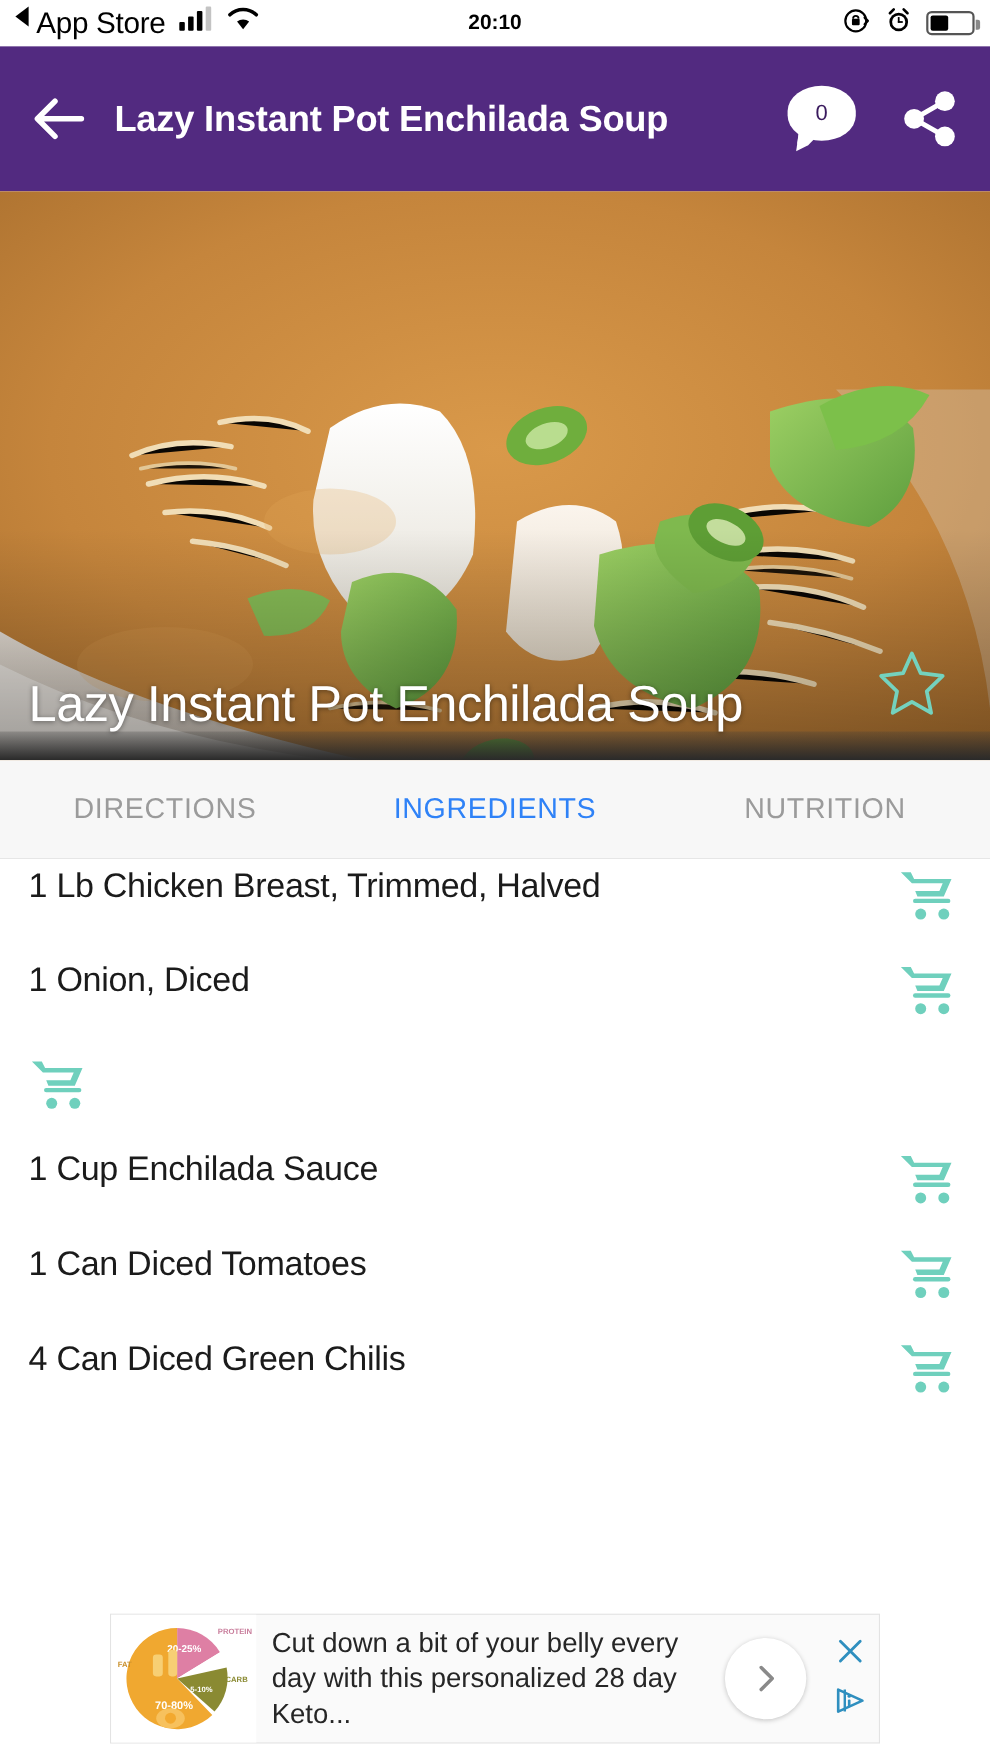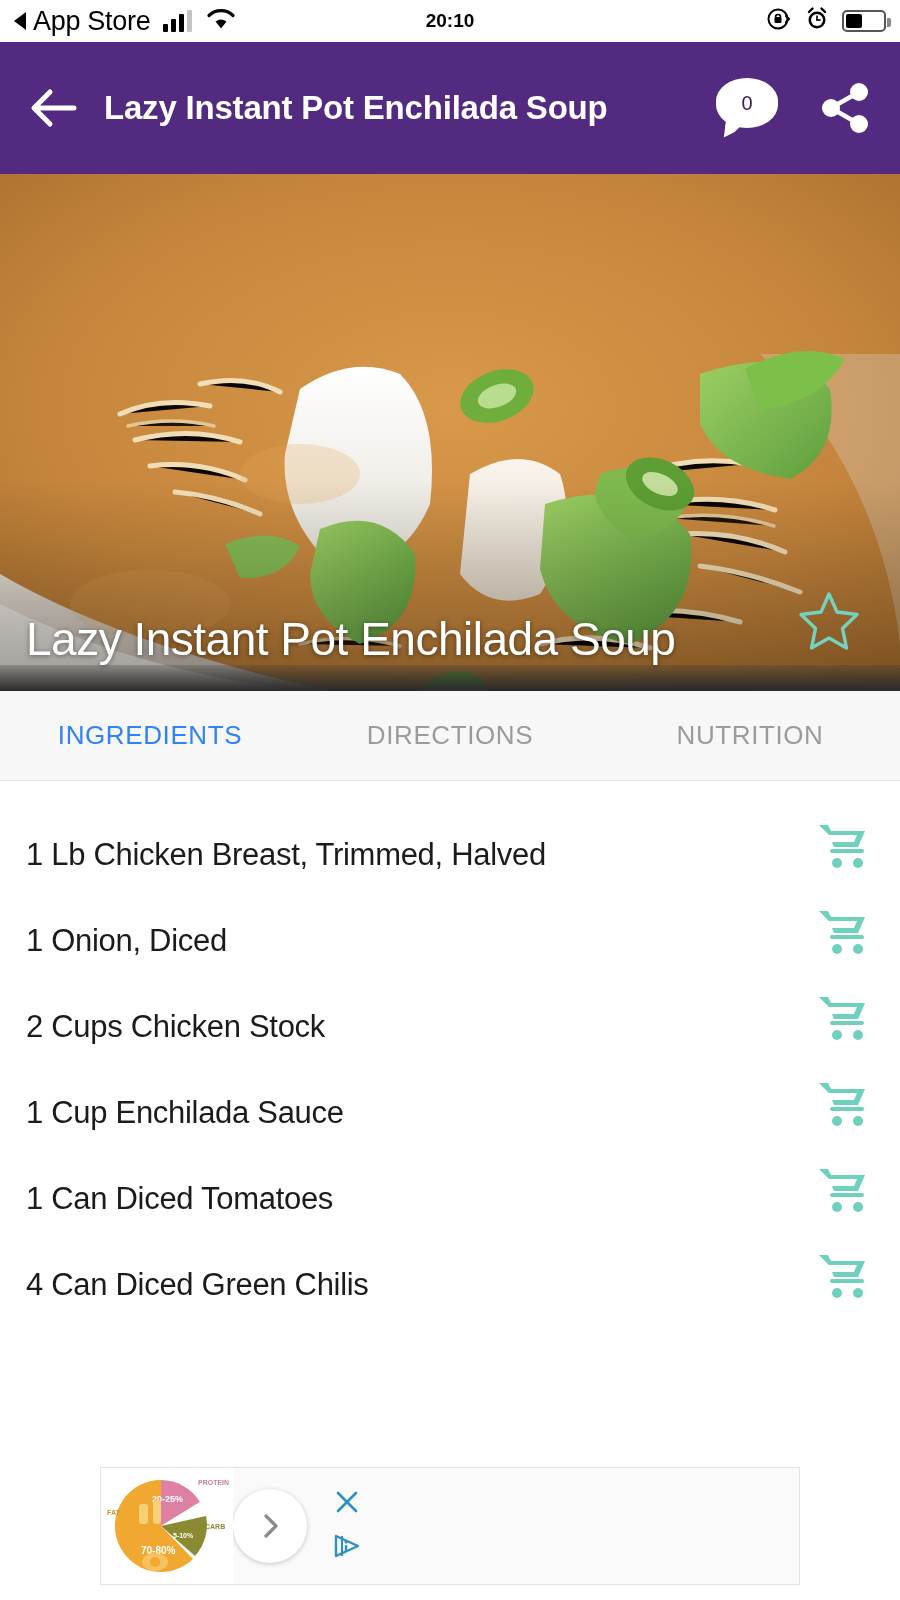--- a/index.html
+++ b/index.html
@@ -9,21 +9,21 @@
     background:#ffffff;
     overflow:hidden;
   }
   .phone { position:relative; width:900px; height:1600px; background:#fff; }
 
   
   .statusbar{
     position:relative; height:42px; background:#fff;
     display:flex; align-items:center; padding:0 14px;
   }
-  .sb-left{ display:flex; align-items:center; gap:7px; }
+  .sb-left{ display:flex; align-items:flex-start; gap:7px; }
   .sb-back-tri{
     width:0;height:0;border-top:9px solid transparent;border-bottom:9px solid transparent;
     border-right:12px solid #000;
   }
   .sb-appname{ font-size:27px; color:#000; letter-spacing:-0.3px; }
   .sb-bars{ display:flex; align-items:flex-end; gap:3px; height:22px; margin-left:6px; }
   .sb-bars i{ display:block; width:5px; background:#000; border-radius:1px; }
   .sb-bars i:nth-child(1){ height:8px; }
   .sb-bars i:nth-child(2){ height:13px; }
   .sb-bars i:nth-child(3){ height:18px; }
@@ -95,21 +95,21 @@
   }
   .tab{
     flex:1; text-align:center; font-size:26px; letter-spacing:0.6px;
     color:#9b9b9b; cursor:pointer;
   }
   .tab.active{ color:#2f82f7; }
 
   
   .list{ background:#fff; padding-top:6px; height:620px; overflow:hidden; }
   .row{
-    height:86px; display:flex; align-items:flex-end;
+    height:86px; display:flex; align-items:flex-start;
     padding:0 30px 0 26px;
   }
   .row-text{ font-size:31px; color:#1b1b1b; letter-spacing:-0.3px; flex:1; }
   .cart{ width:54px;height:54px; flex:none; cursor:pointer; }
 
   
   .ad-wrap{
     position:absolute; left:0; right:0; bottom:4px; height:140px;
     background:#fff; display:flex; align-items:center; justify-content:center;
   }
@@ -273,22 +273,22 @@
     <div class="hero-bottom"></div>
     <div class="hero-caption">Lazy Instant Pot Enchilada Soup</div>
     <span class="fav-star">
       <svg width="62" height="62" viewBox="0 0 62 62">
         <path d="M31 5 L39 23 L59 25.5 L44.5 39.5 L48.5 59 L31 49 L13.5 59 L17.5 39.5 L3 25.5 L23 23 Z" fill="none" stroke="#74D2BE" stroke-width="3.4" stroke-linejoin="round"></path>
       </svg>
     </span>
   </div>
 
   <div class="tabs">
+    <div class="tab">DIRECTIONS</div>
     <div class="tab active">INGREDIENTS</div>
-    <div class="tab">DIRECTIONS</div>
     <div class="tab">NUTRITION</div>
   </div>
 
   <div class="list">
     <div class="row">
       <span class="row-text">1 Lb Chicken Breast, Trimmed, Halved</span>
       <span class="cart">
         <svg width="54" height="54" viewBox="0 0 54 54">
             <g fill="#6FD0BD">
           <path d="M3 6 h9 l3 6 h34 l-7 16 h-24 l-2 -5 h22 l3 -7 h-28 z"></path>
@@ -306,21 +306,20 @@
             <g fill="#6FD0BD">
           <path d="M3 6 h9 l3 6 h34 l-7 16 h-24 l-2 -5 h22 l3 -7 h-28 z"></path>
           <rect x="14" y="30" width="34" height="4" rx="2"></rect>
           <circle cx="21" cy="44" r="5"></circle>
               <circle cx="42" cy="44" r="5"></circle>
         </g>
           </svg>
       </span>
     </div>
     <div class="row">
-      <span class="row-text">2 Cups Chicken Stock</span>
       <span class="cart">
         <svg width="54" height="54" viewBox="0 0 54 54">
             <g fill="#6FD0BD">
           <path d="M3 6 h9 l3 6 h34 l-7 16 h-24 l-2 -5 h22 l3 -7 h-28 z"></path>
           <rect x="14" y="30" width="34" height="4" rx="2"></rect>
           <circle cx="21" cy="44" r="5"></circle>
               <circle cx="42" cy="44" r="5"></circle>
         </g>
           </svg>
       </span>
@@ -385,20 +384,21 @@
             <ellipse cx="-6" cy="36" rx="13" ry="9" fill="#f7c15d"></ellipse>
             <circle cx="-6" cy="36" r="5" fill="#f3a92f"></circle>
             <rect x="-22" y="-22" width="9" height="20" rx="3" fill="#f7cf74"></rect>
             <rect x="-8" y="-26" width="8" height="24" rx="3" fill="#f7cf74"></rect>
           </g>
           <text x="6" y="48" font-size="7" fill="#c9902c" font-family="'Liberation Sans',sans-serif" font-weight="bold">FAT</text>
           <text x="97" y="18" font-size="7" fill="#c97f9d" font-family="'Liberation Sans',sans-serif" font-weight="bold">PROTEIN</text>
           <text x="104" y="62" font-size="7" fill="#8A8A32" font-family="'Liberation Sans',sans-serif" font-weight="bold">CARB</text>
         </svg>
       </div>
+      <div class="ad-text">Cut down a bit of your belly every day with this personalized 28 day Keto...</div>
       <div class="ad-cta">
         <svg width="32" height="32" viewBox="0 0 32 32">
           <path d="M12 6 L22 16 L12 26" stroke="#8a8a8a" stroke-width="3.2" fill="none" stroke-linecap="round" stroke-linejoin="round"></path>
         </svg>
       </div>
       <div class="ad-side">
         <span class="ad-x">
           <svg width="26" height="26" viewBox="0 0 26 26">
             <path d="M4 4 L22 22 M22 4 L4 22" stroke="#2f8fbf" stroke-width="2.6" stroke-linecap="round"></path>
           </svg>

